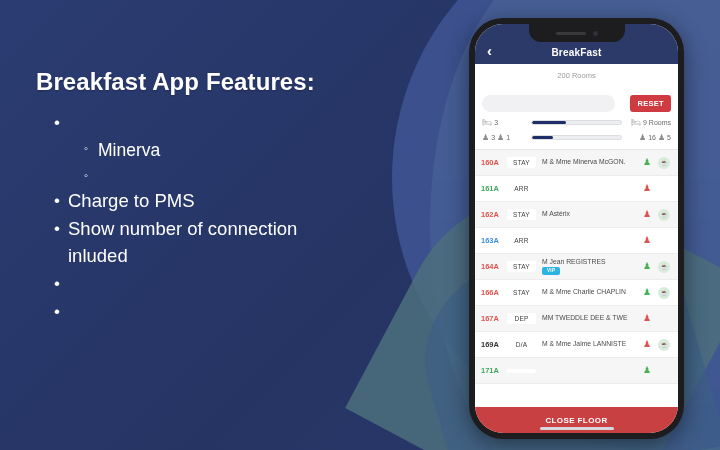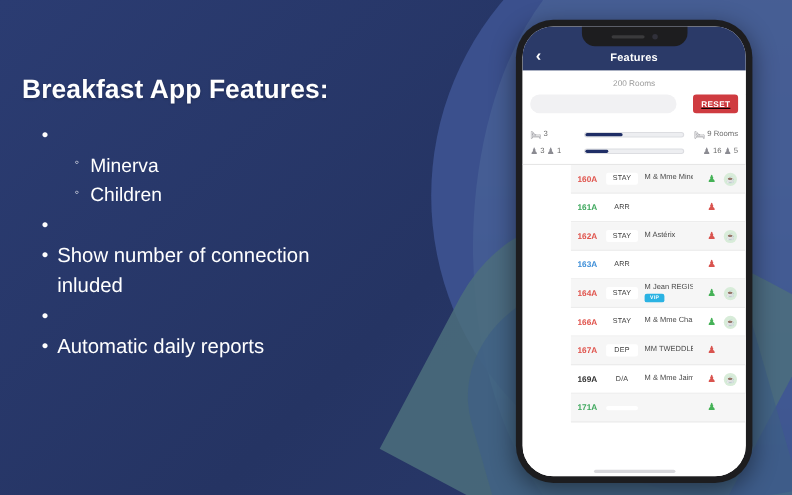--- a/index.html
+++ b/index.html
@@ -48,21 +48,21 @@
     width: 270px; height: 240px;
     background: #3f5f86;
     transform: rotate(-16deg);
     border-radius: 40% 10% 0 0;
     opacity: .7;
   }
 
   
   #features {
     position: absolute;
-    left: 20px; top: 68px;
+    left: 36px; top: 68px;
     width: 360px;
     color: #ffffff;
     z-index: 5;
   }
   #features h1 {
     font-size: 24px;
     font-weight: bold;
     letter-spacing: .1px;
     margin-bottom: 14px;
     text-shadow: 0 1px 2px rgba(0,0,0,.25);
@@ -154,25 +154,24 @@
     background: #fff;
     color: #9a9a9a;
     font-size: 7.5px;
     display: flex; align-items: center; justify-content: center;
     flex: 0 0 auto;
   }
 
   .search-row {
     height: 26px;
     background: #fff;
-    display: flex; align-items: flex-start;
+    display: flex; align-items: flex-end;
     padding: 0 7px;
     gap: 15px;
     flex: 0 0 auto;
-    text-decoration: underline;
   }
   .search-input {
     flex: 1;
     height: 17px;
     background: #f1f1f3;
     border: none;
     border-radius: 9px;
     font-size: 7px;
     padding: 0 7px;
     color: #555;
@@ -230,21 +229,20 @@
     color: #8b8b92;
     font-size: 8px;
     line-height: 1;
   }
 
   
   .rows {
     flex: 1 1 auto;
     overflow: hidden;
     background: #fff;
-    padding-left: 44px;
   }
   .row {
     display: flex;
     align-items: center;
     height: 26px;
     padding: 0 6px;
     border-bottom: 1px solid #ececec;
     font-size: 7px;
     cursor: pointer;
   }
@@ -333,39 +331,39 @@
   <div class="bg-green"></div>
   <div class="bg-circle"></div>
   <div class="bg-wedge"></div>
   <div class="bg-wedge2"></div>
 
   <div id="features">
     <h1>Breakfast App Features:</h1>
     <ul class="blist" id="bullet-list">
         <li class="bitem"><span class="dot">•</span></li>
         <li class="bitem sub"><span class="dot">◦</span><span>Minerva</span></li>
-        <li class="bitem sub"><span class="dot">◦</span><span>Children</span></li>
-        <li class="bitem"><span class="dot">•</span></li>
+        <li class="bitem sub"><span class="dot">◦</span></li>
+        <li class="bitem"><span class="dot">•</span><span>Charge to PMS</span></li>
         <li class="bitem"><span class="dot">•</span><span>Show number of connection
 inluded</span></li>
         <li class="bitem"><span class="dot">•</span></li>
-        <li class="bitem"><span class="dot">•</span><span>Automatic daily reports</span></li>
+        <li class="bitem"><span class="dot">•</span></li>
       </ul>
   </div>
 
   <div id="phone">
     <div id="phone-inner">
       <div class="notch">
         <span class="speaker"></span>
         <span class="cam"></span>
       </div>
 
       <div class="appbar">
         <span class="back-ico">‹</span>
-        <span class="appbar-title">Features</span>
+        <span class="appbar-title">BreakFast</span>
       </div>
 
       <div class="rooms-count">200 Rooms</div>
 
       <div class="search-row">
         <input class="search-input" type="text" placeholder="" style="">
         <button class="reset-btn">RESET</button>
       </div>
 
       <div class="filters" id="filters">
@@ -478,16 +476,17 @@
             <span class="r-num" style="color:#3fa85e">171A</span>
             <span class="r-status"></span>
             <span class="r-name"><span></span></span>
             <span class="r-icons">
               <span class="guest-ico" style="color:#45b257">♟</span>
               <span class="slot"></span>
             </span>
           </div>
         </div>
 
+      <div class="close-floor">CLOSE FLOOR</div>
       <div class="home-ind"></div>
     </div>
   </div>
 </div>
 
 </body></html>

